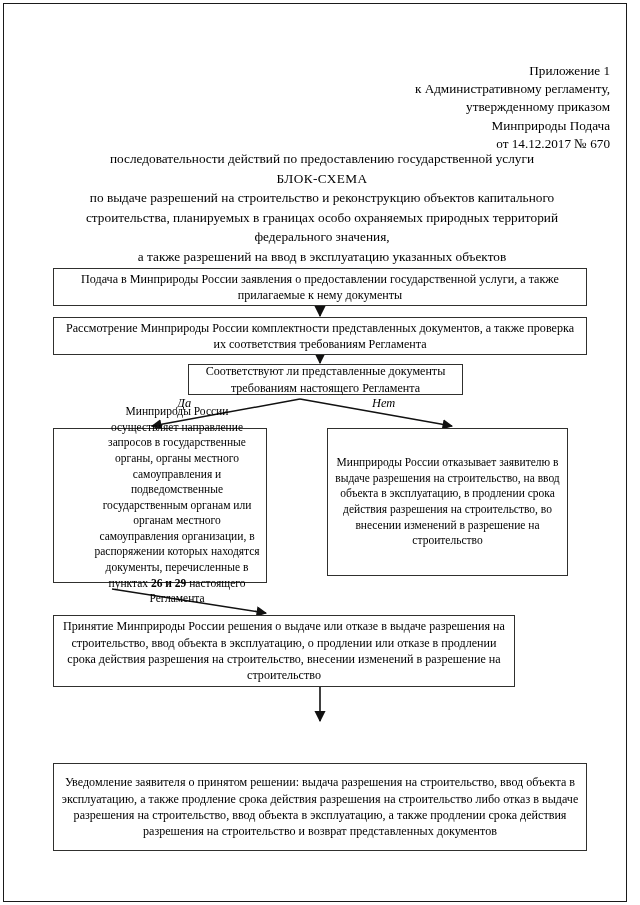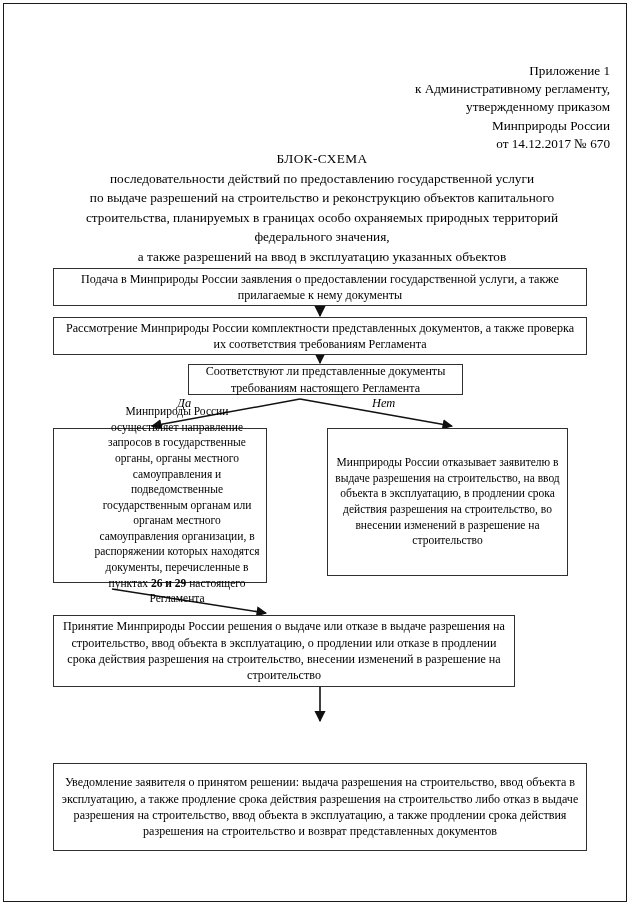--- a/index.html
+++ b/index.html
@@ -108,27 +108,27 @@
 <body>
 
 <div id="page">
 
   <div id="page-border"></div>
 
   <div id="header-block">
     <div>Приложение 1</div>
     <div>к Административному регламенту,</div>
     <div>утвержденному приказом</div>
-    <div>Минприроды России</div>
+    <div>Минприроды Подача</div>
     <div>от 14.12.2017 № 670</div>
   </div>
 
   <div id="title-block">
+    <div>последовательности действий по предоставлению государственной услуги</div>
     <div id="doc-title">БЛОК-СХЕМА</div>
-    <div>последовательности действий по предоставлению государственной услуги</div>
     <div>по выдаче разрешений на строительство и реконструкцию объектов капитального</div>
     <div>строительства, планируемых в границах особо охраняемых природных территорий</div>
     <div>федерального значения,</div>
     <div>а также разрешений на ввод в эксплуатацию указанных объектов</div>
   </div>
 
   <svg id="connectors" viewBox="0 0 640 905" xmlns="http://www.w3.org/2000/svg">
     <defs>
       <marker id="arrow" viewBox="0 0 10 10" refX="9" refY="5" markerWidth="7" markerHeight="7" orient="auto-start-reverse">
         <path d="M 0 0 L 10 5 L 0 10 z" fill="#111111"></path>

